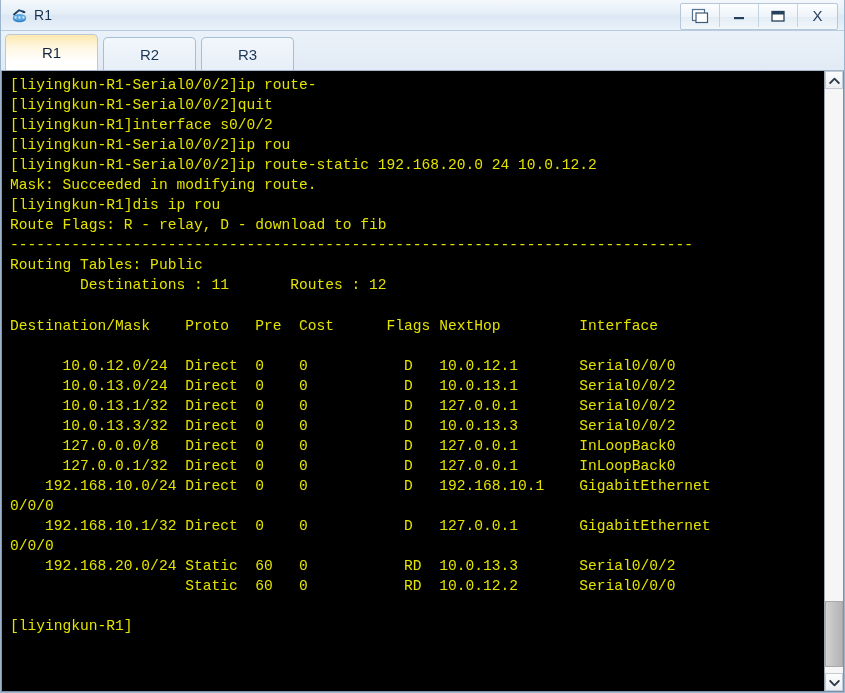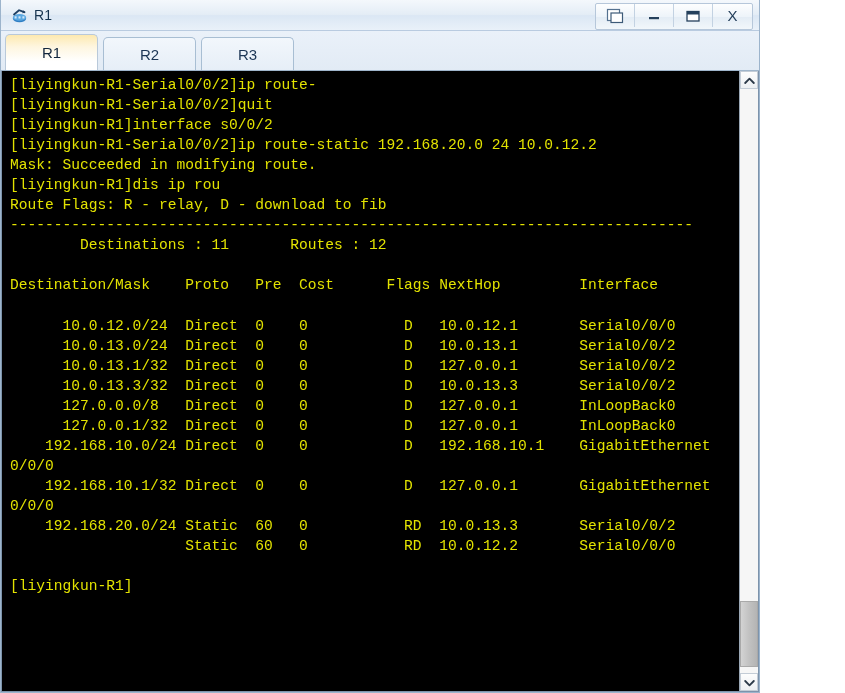--- a/index.html
+++ b/index.html
@@ -6,21 +6,21 @@
     margin: 0;
     padding: 0;
     background: #ffffff;
   }
   body {
     font-family: "Liberation Sans", sans-serif;
   }
 
   .window {
     position: relative;
-    width: 760px;
+    width: 845px;
     height: 693px;
     box-sizing: border-box;
     background: linear-gradient(180deg, #e9eff7 0%, #dfe8f3 100%);
     border: 1px solid #9cb4cc;
     border-top: none;
     overflow: hidden;
   }
 
   
   .titlebar {
@@ -235,25 +235,27 @@
     <div class="tab">
       <span>R3</span>
     </div>
   </div>
 
   <div class="terminal-wrap">
     <div class="terminal" id="terminal" style="color: rgb(227, 227, 0); background: rgb(0, 0, 0);">
         <div class="term-line">[liyingkun-R1-Serial0/0/2]ip route-</div>
         <div class="term-line">[liyingkun-R1-Serial0/0/2]quit</div>
         <div class="term-line">[liyingkun-R1]interface s0/0/2</div>
+        <div class="term-line">[liyingkun-R1-Serial0/0/2]ip rou</div>
         <div class="term-line">[liyingkun-R1-Serial0/0/2]ip route-static 192.168.20.0 24 10.0.12.2</div>
         <div class="term-line">Mask: Succeeded in modifying route.</div>
         <div class="term-line">[liyingkun-R1]dis ip rou</div>
         <div class="term-line">Route Flags: R - relay, D - download to fib</div>
         <div class="term-line">------------------------------------------------------------------------------</div>
+        <div class="term-line">Routing Tables: Public</div>
         <div class="term-line">        Destinations : 11       Routes : 12</div>
         <div class="term-line"></div>
         <div class="term-line">Destination/Mask    Proto   Pre  Cost      Flags NextHop         Interface</div>
         <div class="term-line"></div>
         <div class="term-line">      10.0.12.0/24  Direct  0    0           D   10.0.12.1       Serial0/0/0</div>
         <div class="term-line">      10.0.13.0/24  Direct  0    0           D   10.0.13.1       Serial0/0/2</div>
         <div class="term-line">      10.0.13.1/32  Direct  0    0           D   127.0.0.1       Serial0/0/2</div>
         <div class="term-line">      10.0.13.3/32  Direct  0    0           D   10.0.13.3       Serial0/0/2</div>
         <div class="term-line">      127.0.0.0/8   Direct  0    0           D   127.0.0.1       InLoopBack0</div>
         <div class="term-line">      127.0.0.1/32  Direct  0    0           D   127.0.0.1       InLoopBack0</div>

